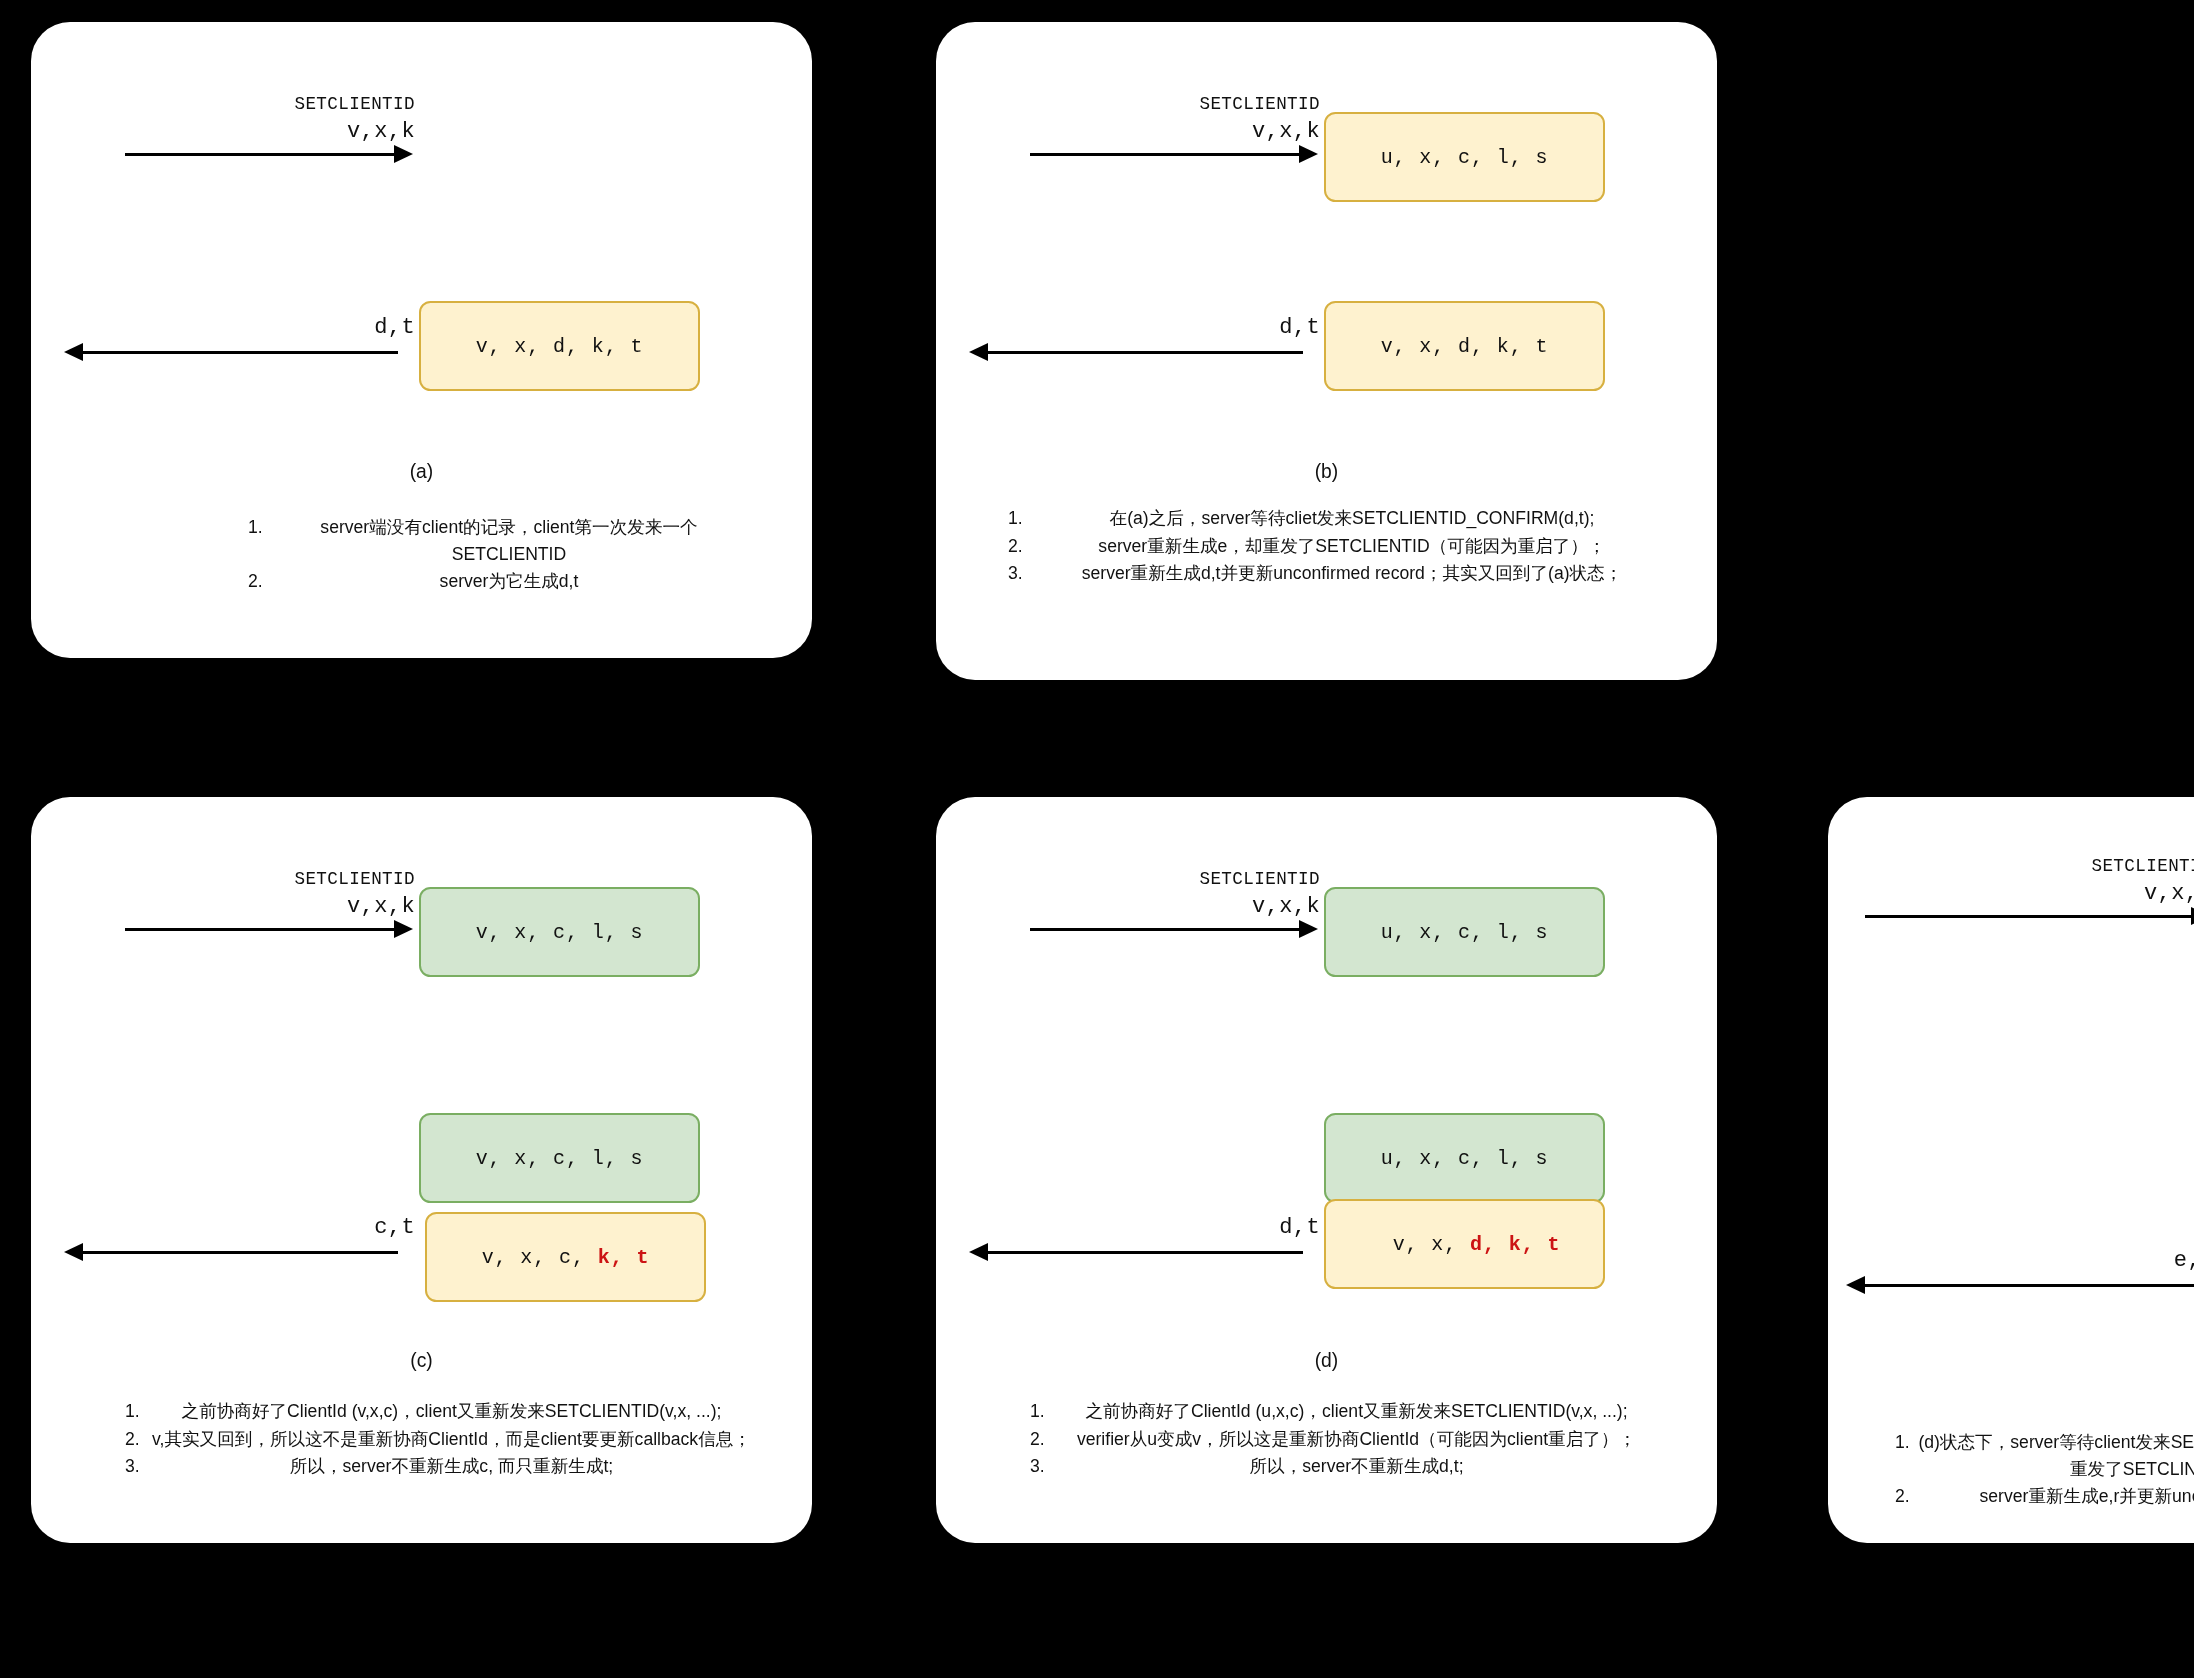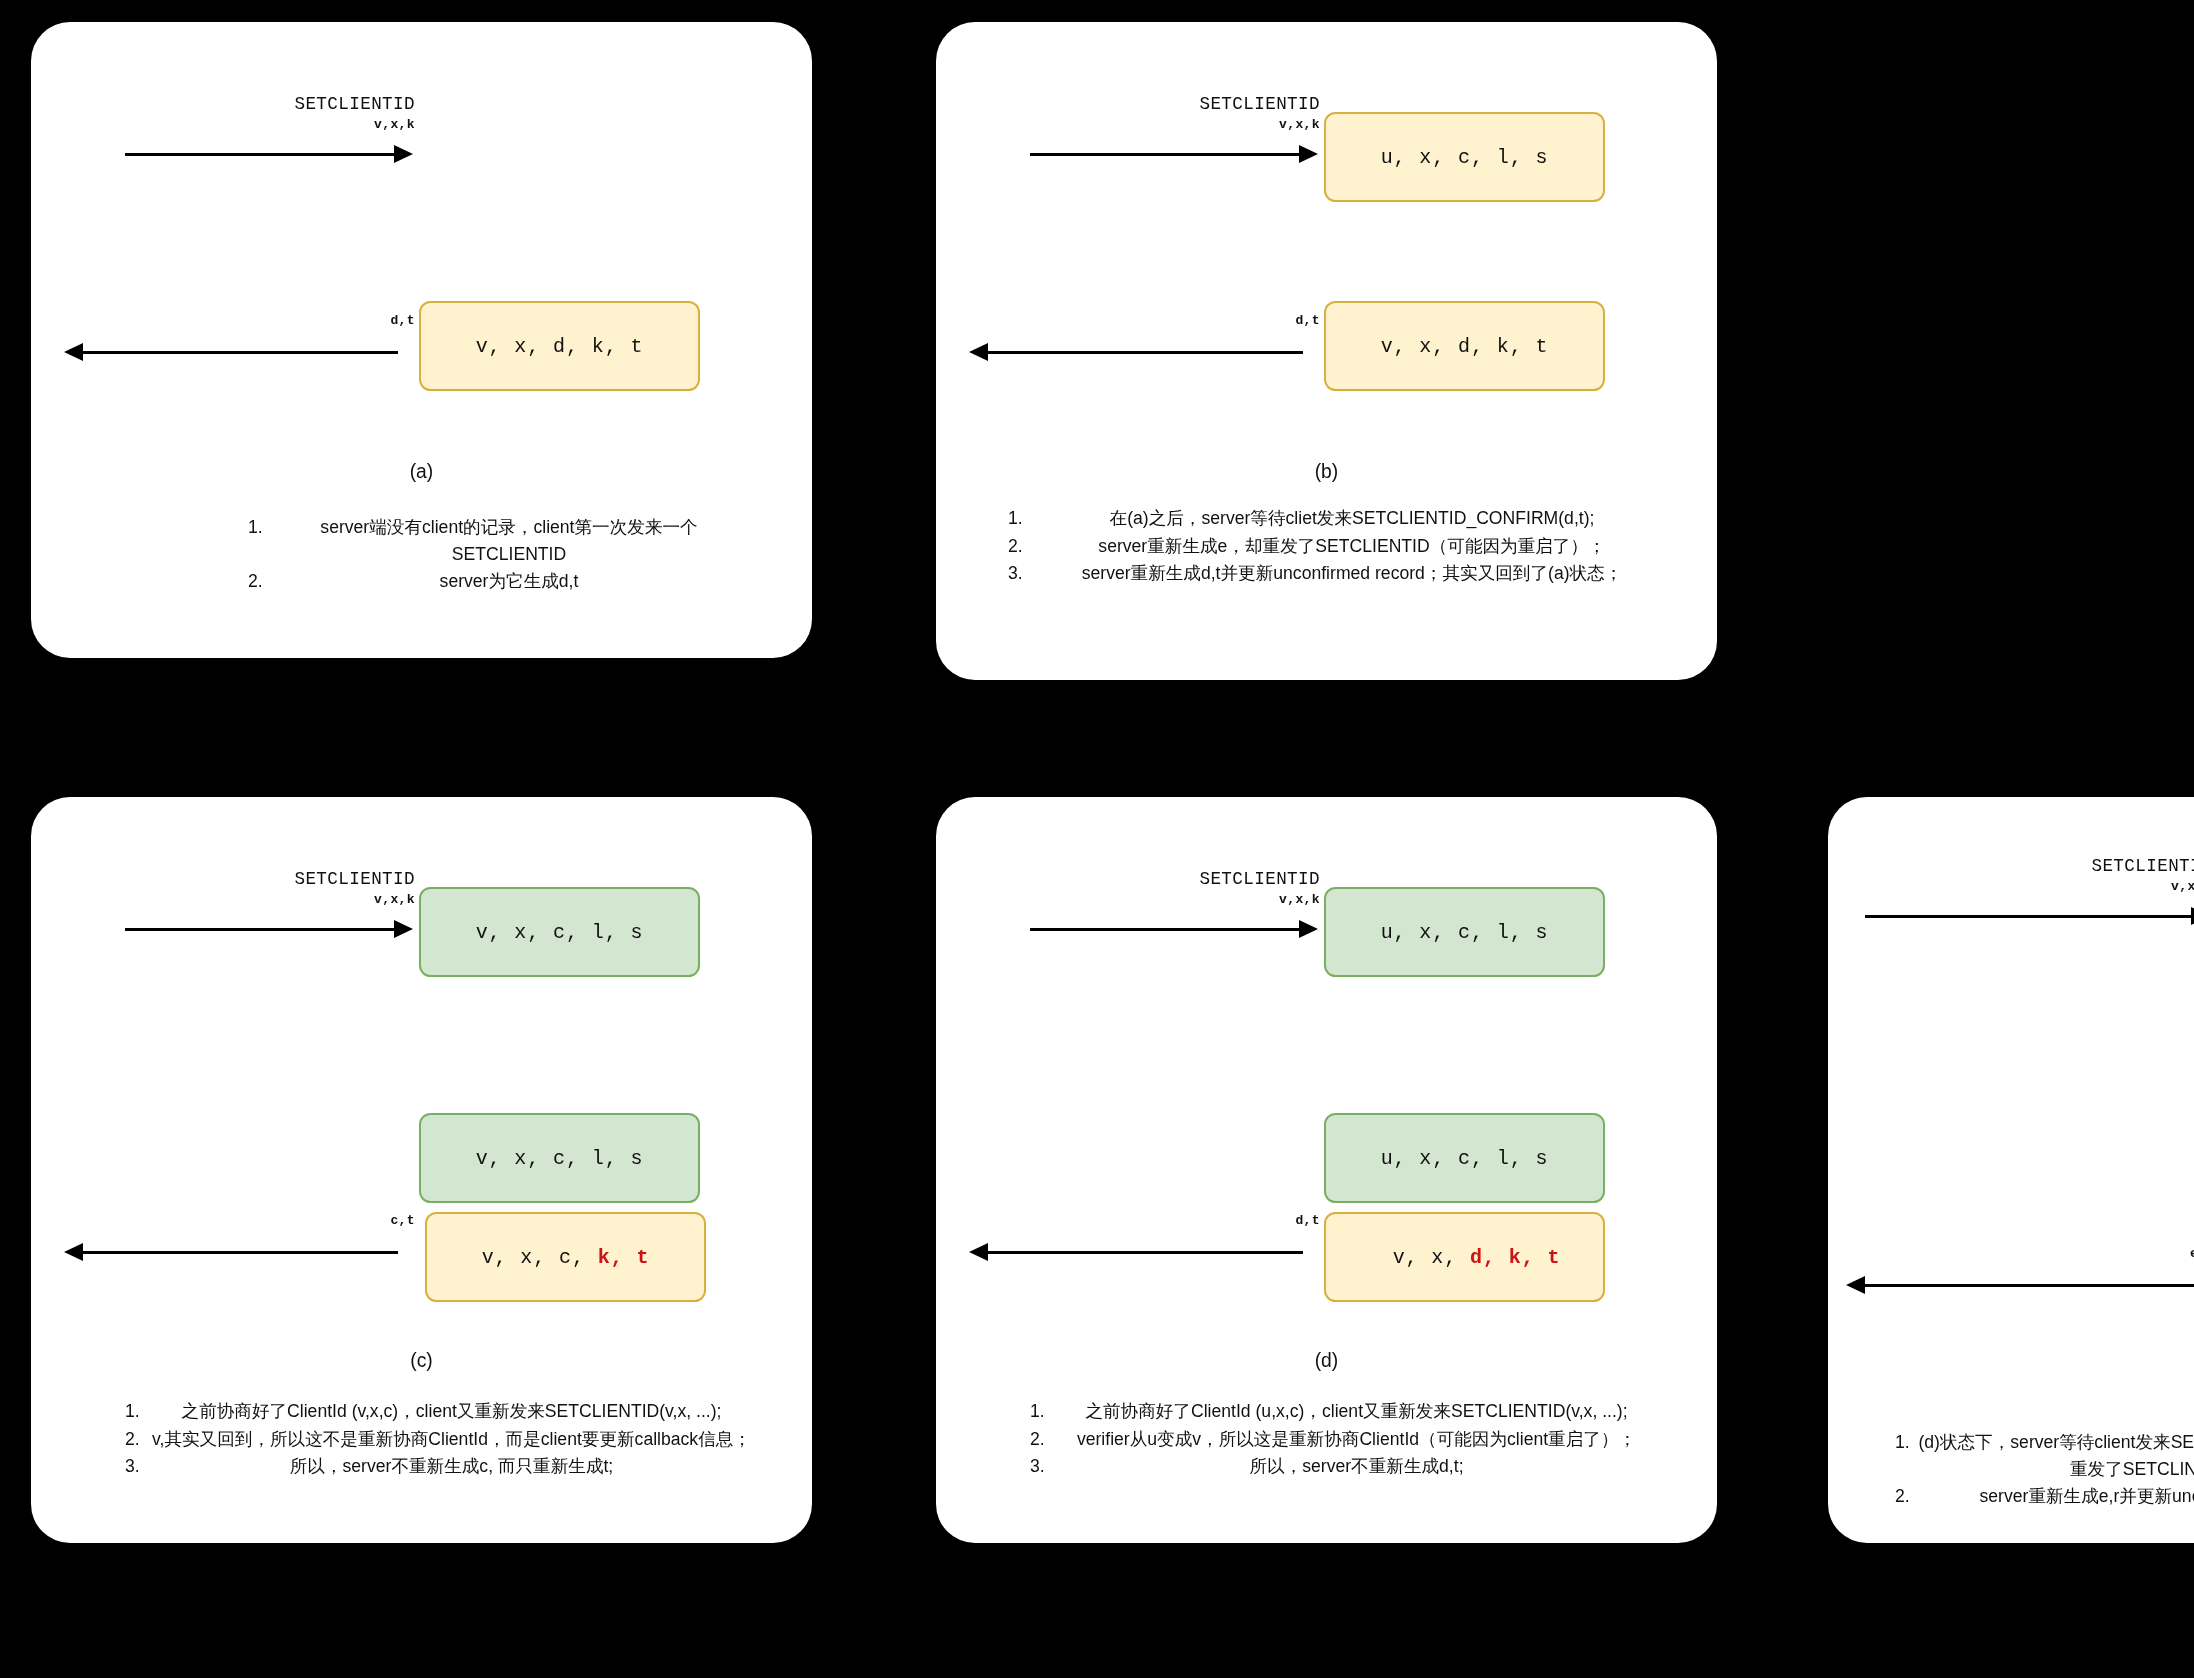--- a/index.html
+++ b/index.html
@@ -14,21 +14,21 @@
   
   .diagram{position:absolute;left:0;top:0;right:0;}
   
   .arrow-wrap{position:absolute;}
   .arrow-labels{
     position:absolute;width:100%;text-align:right;
     font-family:"Liberation Mono","DejaVu Sans Mono",monospace;
     color:#111;line-height:1.45;
   }
   .arrow-label-top{font-size:17.6px;letter-spacing:0.4px;}
-  .arrow-label-bot{font-size:13px;letter-spacing:0.4px;font-weight:bold;}
+  .arrow-label-bot{font-size:22px;letter-spacing:0.4px;}
   .arrow-line{position:absolute;height:0;border-top:3.1px solid #000;}
   .arrow-head{position:absolute;width:0;height:0;}
   .arrow-head.right{
     border-top:9.7px solid transparent;border-bottom:9.7px solid transparent;
     border-left:19.3px solid #000;
   }
   .arrow-head.left{
     border-top:9.7px solid transparent;border-bottom:9.7px solid transparent;
     border-right:19.3px solid #000;
   }
@@ -176,21 +176,21 @@
       <div class="arrow-line" style="left:17.6px;top:39px;width:316px;"></div>
       <div class="arrow-head left" style="left:0px;top:31px;"></div>
     </div>
 
     <div class="rec green" style="left:388px;top:90px;width:281px;height:90px;">
       <span>u, x, c, l, s</span>
     </div>
     <div class="rec green" style="left:388px;top:316px;width:281px;height:90px;">
       <span>u, x, c, l, s</span>
     </div>
-    <div class="rec yellow" style="left:388px;top:415px;width:281px;height:90px;padding-left:24px;">
+    <div class="rec yellow" style="left:388px;top:402px;width:281px;height:90px;padding-left:24px;">
       <span>v, x, </span><span class="hot">d, k, t</span>
     </div>
 
     <div class="panel-letter" style="left:0;top:553px;">(d)</div>
   </div>
 
   <div class="caption" style="left:88px;top:601px;width:636px;">
     <ol>
       <li>之前协商好了ClientId (u,x,c)，client又重新发来SETCLIENTID(v,x, ...);</li>
       <li>verifier从u变成v，所以这是重新协商ClientId（可能因为client重启了）；</li>

